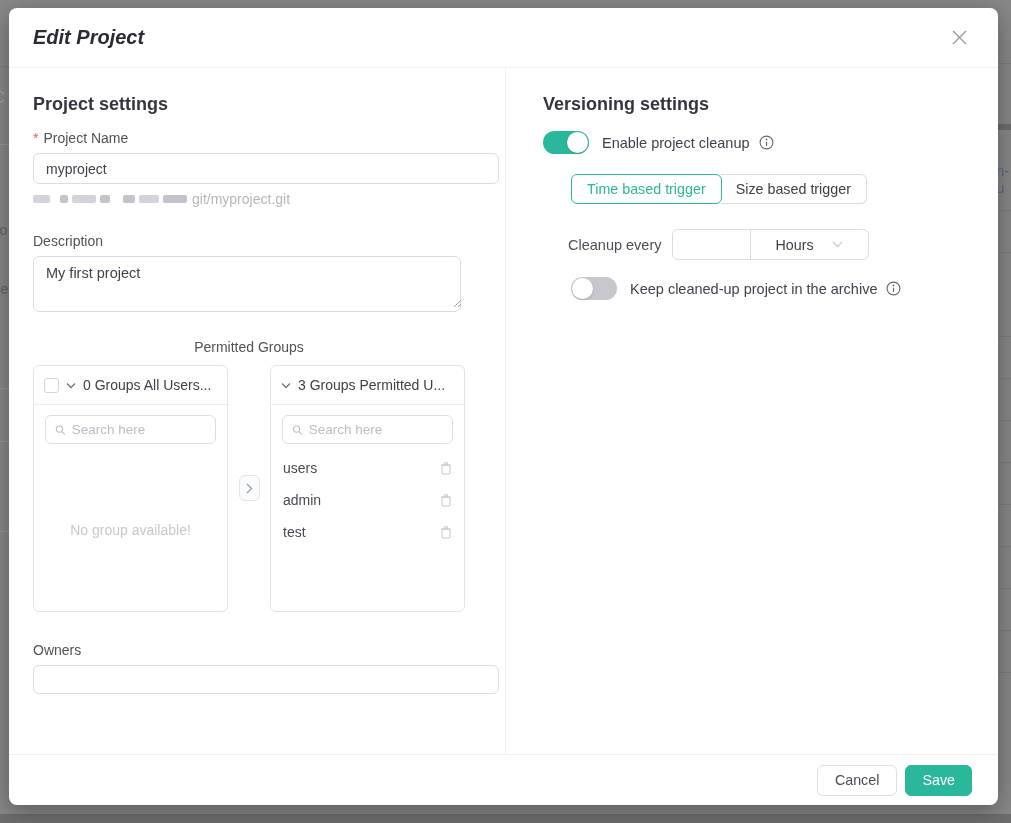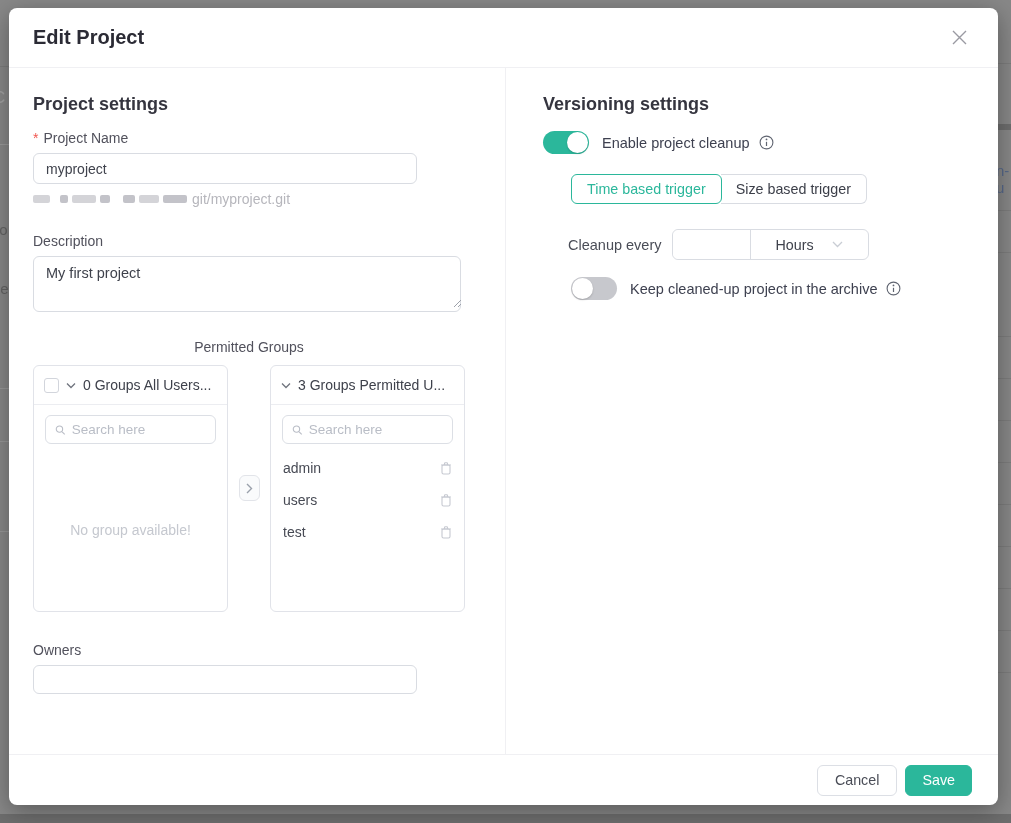--- a/index.html
+++ b/index.html
@@ -23,21 +23,21 @@
     background: #ffffff; border-radius: 8px;
     box-shadow: 0 6px 24px rgba(0,0,0,.35);
     display: flex; flex-direction: column;
   }
   .modal-header {
     height: 60px; flex: 0 0 60px;
     border-bottom: 1px solid #f0f0f3;
     display: flex; align-items: center;
     padding: 0 28px 0 24px;
   }
-  .modal-title { font-size: 20px; font-weight: 700; color: #2b2b35; }
+  .modal-title { font-size: 20px; font-weight: 700; color: #2b2b35; font-style: italic; }
   .close-btn {
     margin-left: auto; width: 22px; height: 22px;
     display: flex; align-items: center; justify-content: center;
     cursor: pointer; background: none; border: none;
   }
 
   .modal-body { flex: 1; display: flex; min-height: 0; }
 
   .col-left {
     width: 497px; flex: 0 0 497px;
@@ -48,21 +48,21 @@
 
   .section-title { font-size: 18px; font-weight: 600; color: #35353f; }
 
   .field-label {
     display: flex; align-items: baseline; gap: 5px;
     font-size: 14px; color: #51515c;
   }
   .req-mark { color: #f1564f; font-size: 14px; }
 
   .text-input {
-    width: 384px; height: 31px;
+    width: 466px; height: 31px;
     border: 1px solid #d9dce2; border-radius: 6px;
     padding: 0 12px; font-size: 14px; color: #3f424c;
     font-family: "Liberation Sans", sans-serif;
     outline: none; background: #fff; display: block;
   }
 
   
   .repo-line { margin-top: 7px; display: flex; align-items: center; gap: 4px; }
   .redact { height: 8px; border-radius: 2px; background: #d4d4d8; }
   .redact.dark { background: #c3c3c9; }
@@ -309,30 +309,30 @@
           </div>
           <div class="search-box">
             <svg width="12" height="12" viewBox="0 0 12 12">
               <circle cx="5" cy="5" r="3.6" stroke="#b9bdc6" stroke-width="1.2" fill="none"></circle>
               <path d="M8 8 L11 11" stroke="#b9bdc6" stroke-width="1.2"></path>
             </svg>
             <input type="text" placeholder="Search here" style="">
           </div>
           <div class="group-list">
             <div class="group-item">
-              <span class="name">admin</span>
+              <span class="name">users</span>
               <button class="trash-btn">
                 <svg width="12" height="14" viewBox="0 0 12 14">
                   <rect x="2" y="4" width="8" height="9" rx="1.5" stroke="#c6c9d1" stroke-width="1.1" fill="none"></rect>
                   <path d="M1 4 H11 M4.5 4 V2.5 A0.8 0.8 0 0 1 5.3 1.7 H6.7 A0.8 0.8 0 0 1 7.5 2.5 V4" stroke="#c6c9d1" stroke-width="1.1" fill="none"></path>
                 </svg>
               </button>
             </div>
             <div class="group-item">
-              <span class="name">users</span>
+              <span class="name">admin</span>
               <button class="trash-btn">
                 <svg width="12" height="14" viewBox="0 0 12 14">
                   <rect x="2" y="4" width="8" height="9" rx="1.5" stroke="#c6c9d1" stroke-width="1.1" fill="none"></rect>
                   <path d="M1 4 H11 M4.5 4 V2.5 A0.8 0.8 0 0 1 5.3 1.7 H6.7 A0.8 0.8 0 0 1 7.5 2.5 V4" stroke="#c6c9d1" stroke-width="1.1" fill="none"></path>
                 </svg>
               </button>
             </div>
             <div class="group-item">
               <span class="name">test</span>
               <button class="trash-btn">

